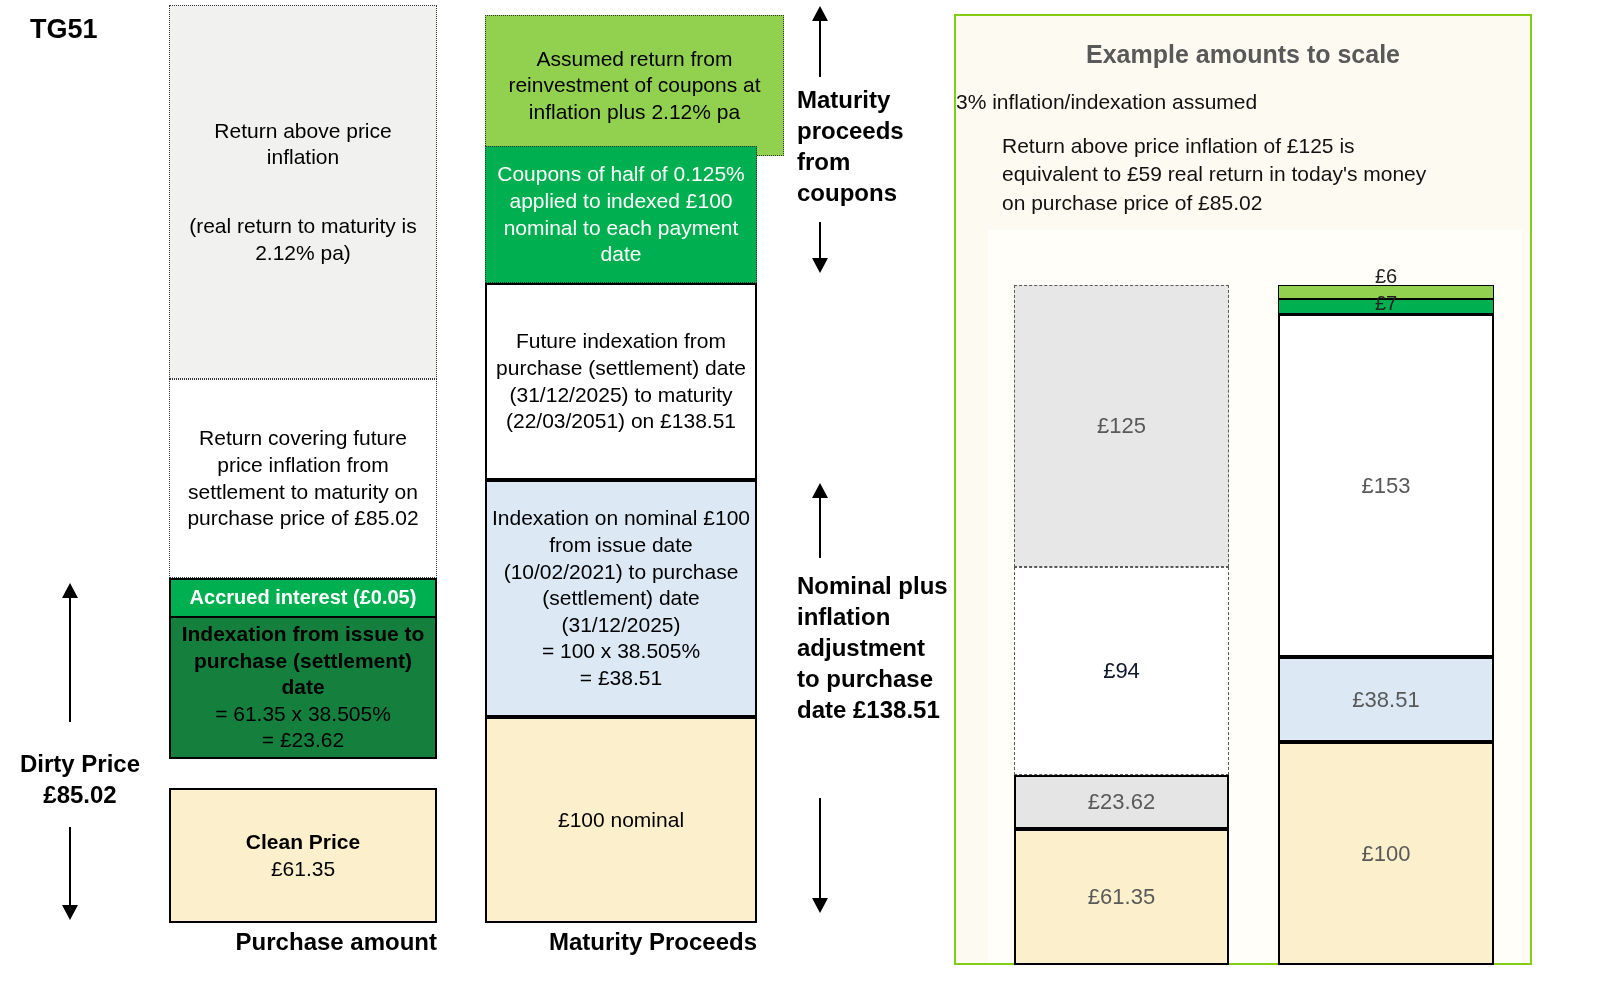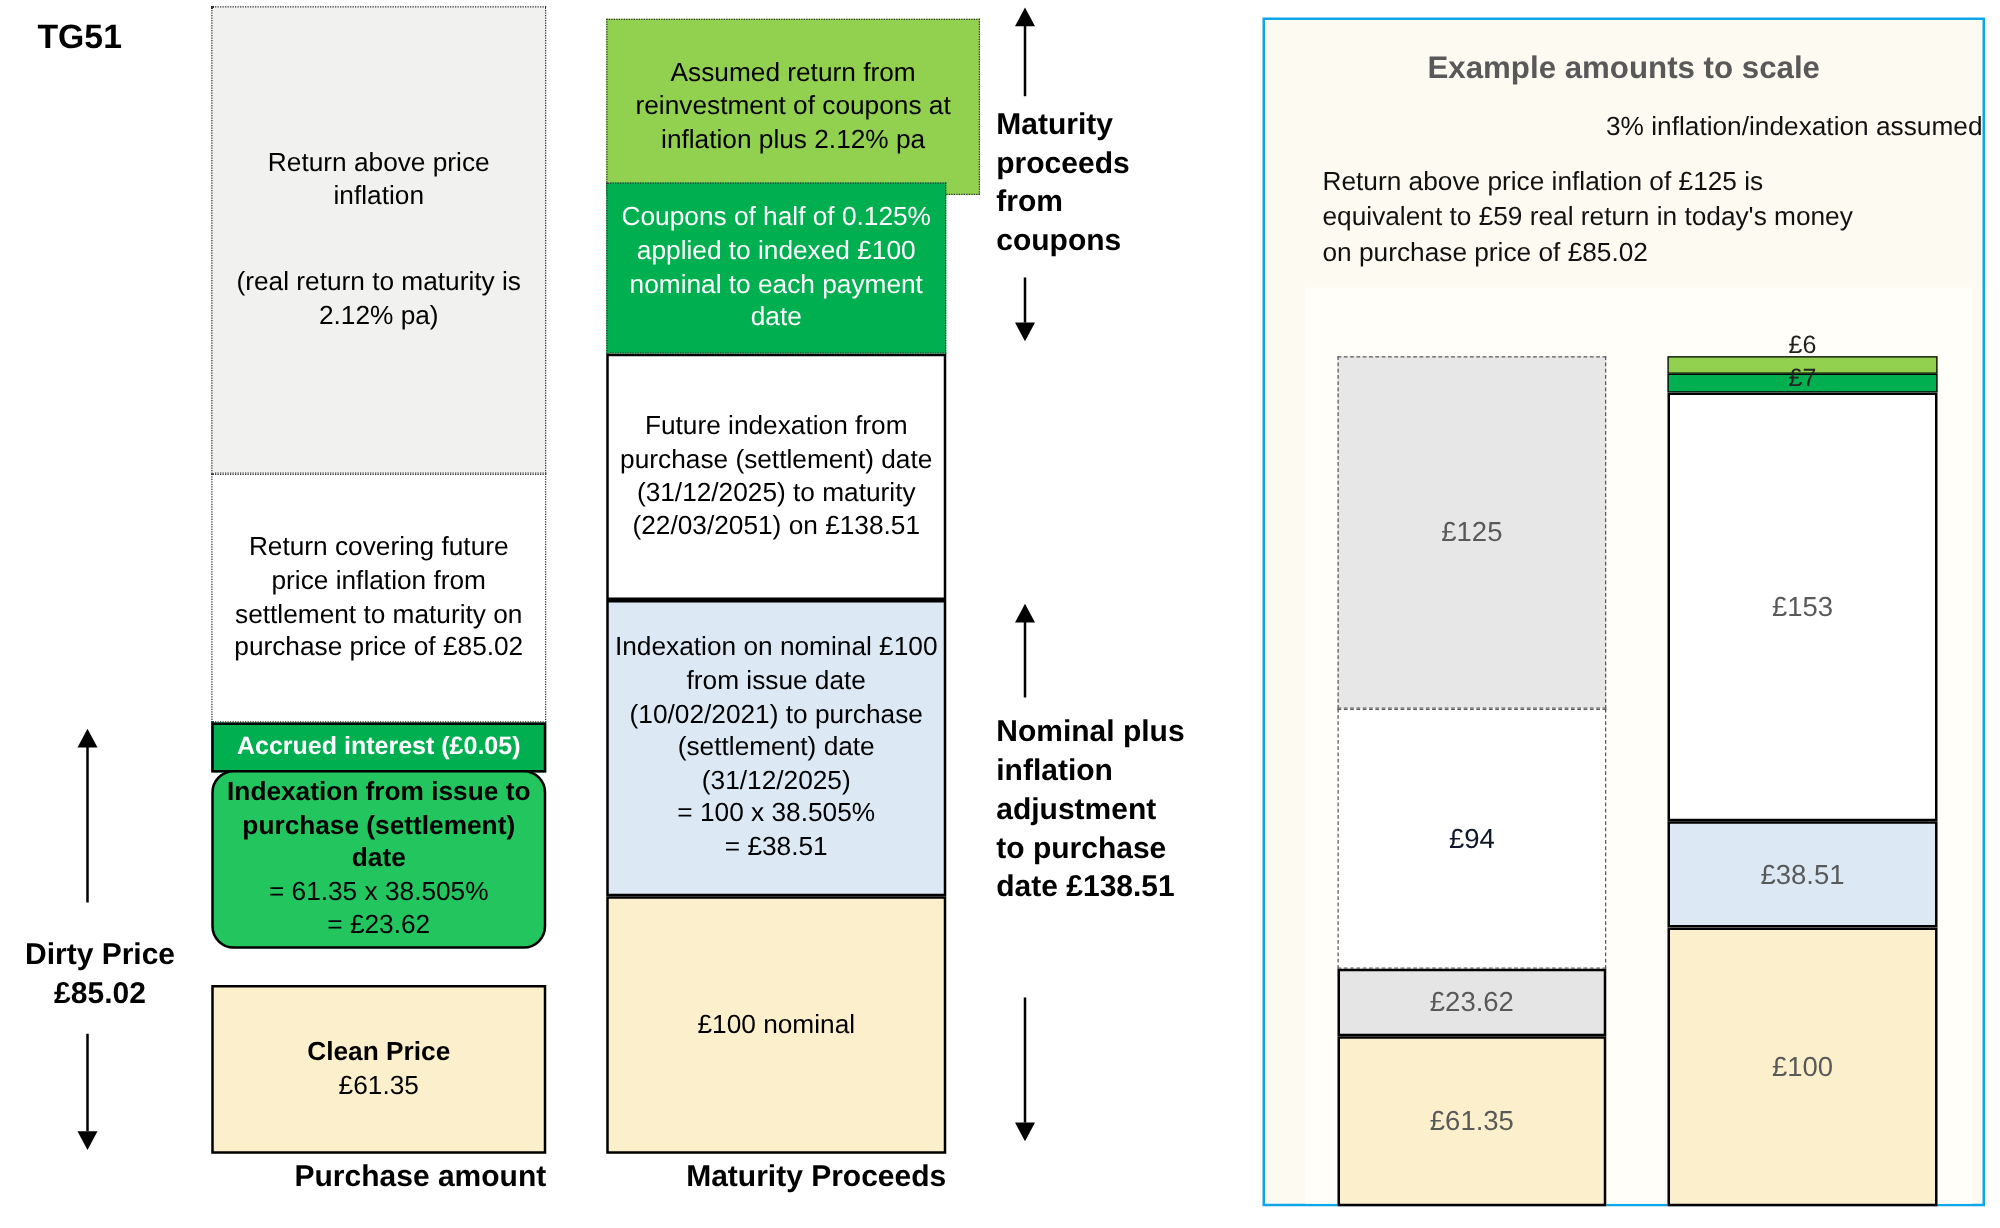--- a/index.html
+++ b/index.html
@@ -22,26 +22,26 @@
   
   .axis-label{position:absolute;font-size:24px;font-weight:bold;text-align:right;}
   
   .vline{position:absolute;width:0;border-left:2px solid #000;}
   .tri{position:absolute;width:0;height:0;border-left:8px solid transparent;border-right:8px solid transparent;}
   .tri.up{border-bottom:15px solid #000;}
   .tri.down{border-top:15px solid #000;}
   .ann-text{position:absolute;font-weight:bold;font-size:24px;line-height:31px;}
   
   #scale-panel{
-    position:absolute;left:1010px;top:14px;width:578px;height:951px;
-    background:#fdfaf1;border:2px solid #0ea5e9;box-sizing:border-box;
+    position:absolute;left:954px;top:14px;width:578px;height:951px;
+    background:#fdfaf1;border:2px solid #84cc16;box-sizing:border-box;
   }
   #scale-panel .plot-area{position:absolute;left:32px;top:214px;width:534px;height:733px;background:#fffef8;}
   #panel-title{position:absolute;top:24px;left:0;width:100%;text-align:center;font-size:25px;font-weight:bold;color:#595959;}
-  #panel-subtitle{position:absolute;top:74px;left:0;width:100%;text-align:right;font-size:21px;color:#111;}
+  #panel-subtitle{position:absolute;top:74px;left:0;width:100%;text-align:left;font-size:21px;color:#111;}
   #panel-note{position:absolute;top:116px;left:46px;width:446px;font-size:21px;line-height:1.35;color:#111;text-align:left;}
   .val-label{color:#595959;font-size:22px;}
   .tiny-label{position:absolute;width:216px;text-align:center;font-size:20px;color:#222;z-index:6;}
 </style>
 </head>
 <body>
 
 <div id="stage">
 
   <div class="abs" style="left:30px;top:14px;font-size:27px;font-weight:bold;">TG51</div>
@@ -53,21 +53,21 @@
   </div>
 
   <div class="seg dotted" style="left:169px;top:379px;width:268px;height:199px;background:#ffffff;padding:0 12px;">
     <div>Return covering future price inflation from settlement to maturity on purchase price of £85.02</div>
   </div>
 
   <div class="seg solid" style="left:169px;top:578px;width:268px;height:40px;background:#00b050;">
     <div class="bold whitetext" style="font-size:20px;">Accrued interest (£0.05)</div>
   </div>
 
-  <div class="seg solid" style="left:169px;top:616px;width:268px;height:143px;background:#22c55e;padding:0 10px;border-radius:18px;">
+  <div class="seg solid" style="left:169px;top:616px;width:268px;height:143px;background:#15803d;padding:0 10px;">
     <div class="bold">Indexation from issue to purchase (settlement) date</div>
     <div>= 61.35 x 38.505%</div>
     <div>= £23.62</div>
   </div>
 
   <div class="seg solid" style="left:169px;top:788px;width:268px;height:135px;background:#fcf0cc;">
     <div class="bold">Clean Price</div>
     <div>£61.35</div>
   </div>
 

